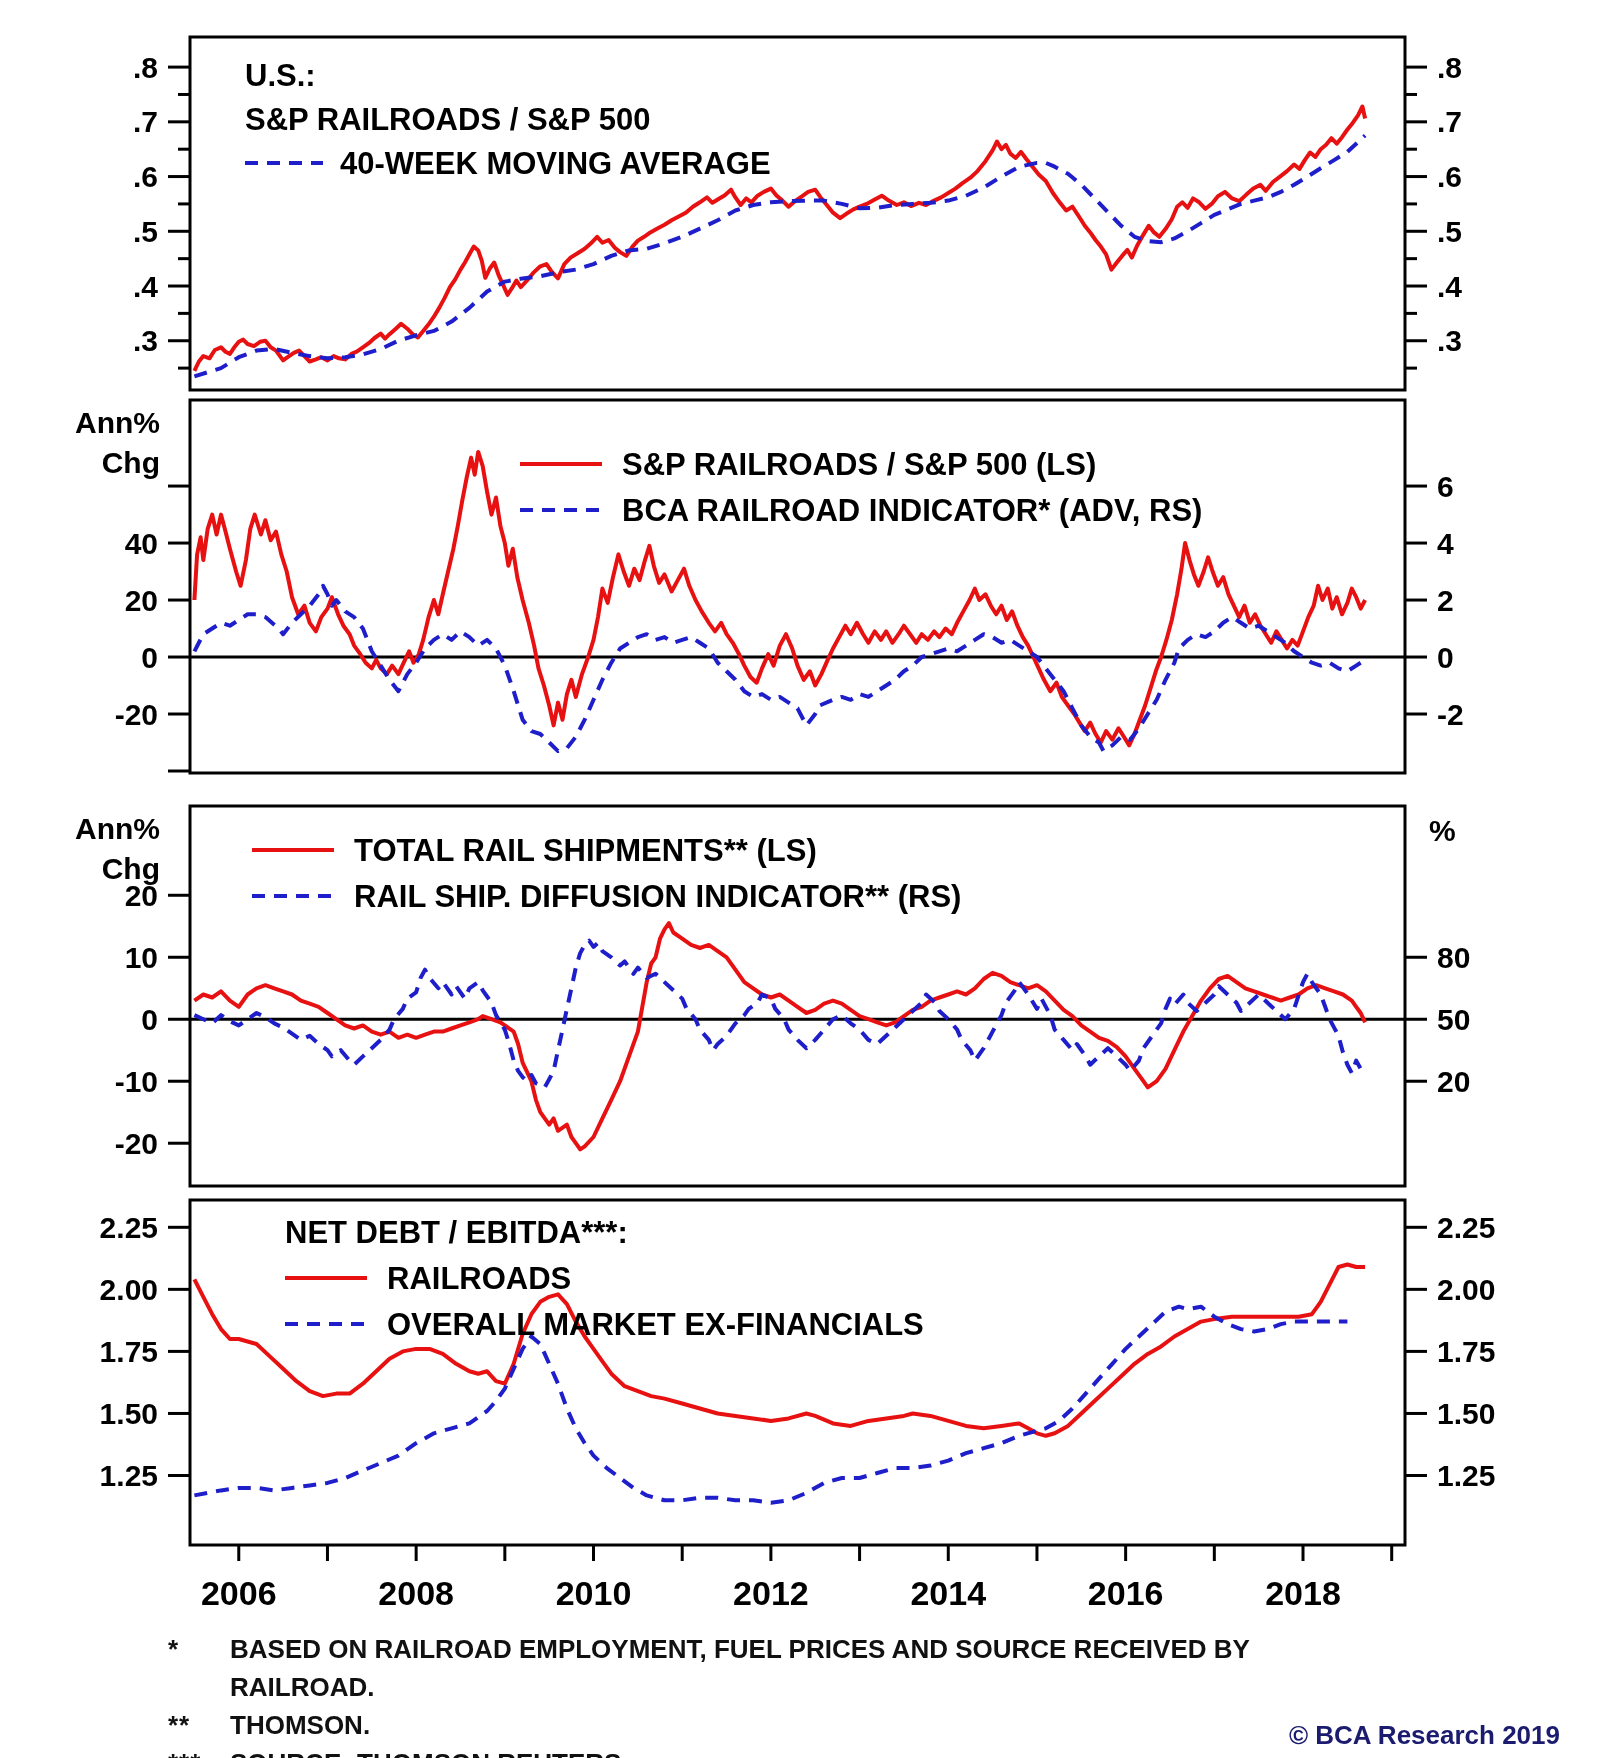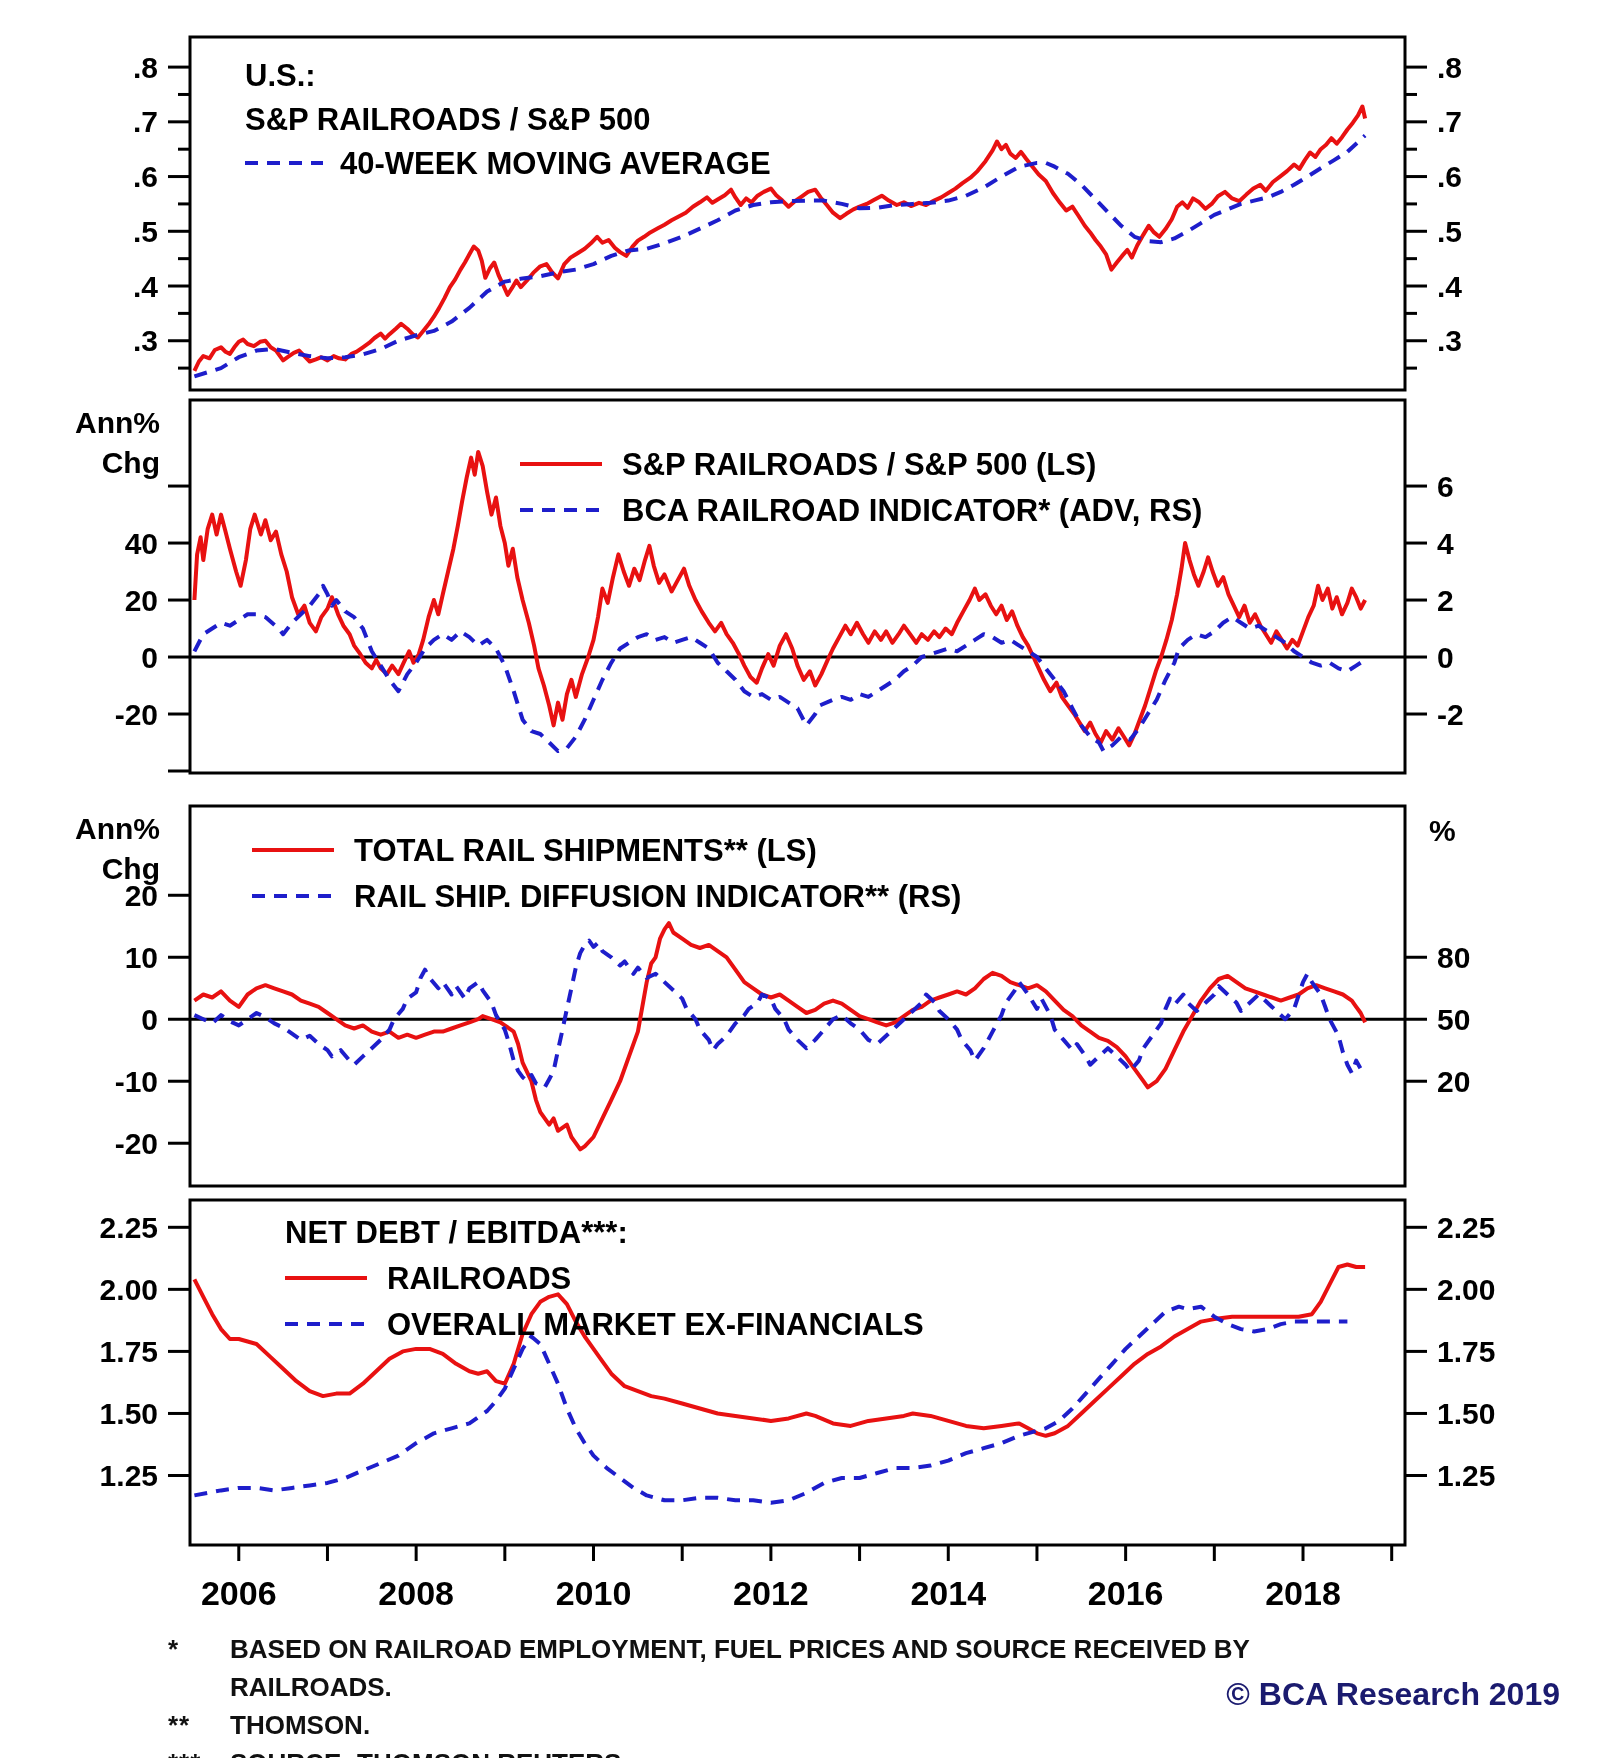--- a/index.html
+++ b/index.html
@@ -4,22 +4,22 @@
 <style>
   html,body{margin:0;padding:0;background:#ffffff;}
   .stage{position:relative;width:1600px;height:1758px;background:#ffffff;
          font-family:"Liberation Sans",sans-serif;overflow:hidden;}
   #chart-svg{position:absolute;left:0;top:0;}
   .footnotes{position:absolute;left:168px;top:1630px;width:1260px;color:#111111;
              font-weight:bold;font-size:26px;line-height:38px;}
   .fn-line{display:flex;}
   .fn-marker{width:62px;flex:0 0 62px;letter-spacing:1px;}
   .fn-text{flex:1;}
-  .copyright{position:absolute;right:40px;top:1676px;color:#1b1b6f;
-             font-weight:bold;font-size:32px;}
+  .copyright{position:absolute;right:40px;top:1720px;color:#1b1b6f;
+             font-weight:bold;font-size:26px;}
 </style>
 </head>
 <body>
 
 <div class="stage">
   <svg id="chart-svg" width="1600" height="1620">
       <g>
         <polyline points="194.4,370.8 198.9,361.5 203.3,356.1 209.5,358.3 214.8,350.0 221.0,347.3 225.5,351.7 229.9,353.9 234.3,347.3 238.8,341.8 243.2,339.6 247.6,344.0 253.9,346.2 260.1,341.8 265.4,340.7 270.7,347.3 276.0,350.6 283.1,360.4 287.6,357.2 293.8,352.8 299.1,350.6 304.4,356.1 309.7,361.5 315.9,359.4 321.3,357.2 327.5,360.4 333.7,356.1 339.0,358.3 345.2,359.4 351.4,353.9 356.7,351.7 362.9,347.3 369.1,342.9 374.5,338.0 380.7,333.6 385.1,338.6 389.5,334.2 395.8,328.7 401.1,323.8 407.3,328.7 412.6,334.2 417.9,337.5 423.2,330.9 428.6,324.3 433.9,316.7 439.2,307.9 444.5,298.1 449.9,287.1 455.2,279.4 460.5,269.6 464.9,262.5 469.4,254.3 473.8,246.6 478.2,250.4 481.8,260.8 485.3,277.8 489.8,268.5 494.2,262.5 498.6,275.1 503.1,284.9 507.5,294.8 511.9,288.2 516.4,280.5 520.8,287.1 527.0,280.5 533.2,272.9 540.3,266.3 546.5,264.1 551.8,271.8 558.0,278.4 564.3,264.1 570.5,257.6 577.6,253.2 584.7,248.8 590.9,243.3 597.1,236.8 602.4,242.8 608.6,240.0 614.8,247.7 620.1,252.1 626.3,255.9 632.5,246.6 637.9,240.6 644.1,236.8 650.3,232.4 657.4,228.6 664.5,224.7 671.6,220.3 678.7,216.5 685.8,212.7 692.9,206.7 699.9,202.3 707.0,197.4 712.4,202.8 717.7,199.5 724.8,195.2 731.0,189.7 735.4,197.4 740.7,205.0 746.1,198.4 751.4,202.3 757.6,195.7 763.8,191.9 770.9,188.6 776.2,195.2 782.4,200.6 788.6,206.7 795.7,200.6 801.9,196.3 808.1,191.9 815.2,189.7 820.6,197.4 826.8,205.0 833.0,212.7 840.1,218.2 846.3,213.8 853.4,209.4 859.6,206.7 866.7,203.9 873.8,200.1 881.8,195.7 888.8,200.6 896.8,205.0 903.9,202.3 911.0,206.1 919.0,202.8 926.1,205.0 934.1,200.6 941.2,197.4 948.3,193.0 955.4,188.6 962.5,183.1 970.4,177.7 977.5,171.1 985.5,161.2 992.6,150.3 997.0,141.5 1001.5,149.2 1005.9,144.8 1010.3,153.6 1015.7,158.0 1021.0,151.9 1026.3,159.0 1032.5,166.7 1038.7,174.4 1045.8,180.9 1052.9,193.0 1060.0,202.8 1066.2,210.5 1072.4,206.7 1078.6,216.0 1084.8,225.8 1090.2,232.4 1095.5,240.0 1100.8,246.6 1106.1,254.3 1111.4,269.6 1116.8,262.5 1122.1,255.9 1127.4,249.9 1131.8,257.6 1137.2,245.5 1143.4,234.6 1148.7,225.8 1154.0,232.4 1159.3,236.8 1165.5,229.1 1171.8,219.2 1177.1,206.7 1182.4,202.3 1187.7,207.8 1193.0,198.4 1199.2,202.3 1205.5,208.8 1211.7,203.9 1217.9,196.3 1225.0,191.9 1232.1,198.4 1239.2,201.2 1246.3,194.6 1253.3,188.6 1260.4,184.8 1265.8,190.8 1272.9,182.0 1280.0,176.6 1287.0,171.1 1294.1,164.5 1299.5,168.9 1304.8,160.1 1310.1,152.5 1315.4,156.9 1320.7,149.2 1326.1,144.8 1331.4,138.2 1336.7,143.7 1342.0,137.2 1347.4,129.5 1352.7,122.9 1358.0,115.3 1362.4,106.5 1365.1,118.5" fill="none" stroke="#e81111" stroke-width="4" stroke-linejoin="round" stroke-linecap="butt" stroke-dasharray="none"></polyline>
         <polyline points="194.4,376.3 221.0,368.1 238.8,357.2 256.5,350.6 274.3,349.0 292.0,352.8 309.7,356.1 327.5,358.3 345.2,357.2 362.9,354.4 380.7,349.0 398.4,340.7 416.1,335.3 433.9,330.9 451.6,321.6 469.4,307.9 487.1,291.5 504.8,281.6 522.6,278.4 540.3,276.2 558.0,272.3 575.8,269.6 593.5,264.1 611.3,255.9 629.0,250.4 646.7,248.8 664.5,243.3 682.2,236.8 699.9,228.6 717.7,220.3 735.4,210.5 753.2,205.0 770.9,202.3 788.6,201.2 806.4,200.6 824.1,200.6 841.8,203.9 859.6,208.3 877.3,207.8 895.1,205.0 912.8,203.9 930.5,202.8 948.3,200.6 966.0,195.7 983.7,187.5 1001.5,176.6 1019.2,166.7 1037.0,162.9 1045.8,162.9 1054.7,166.7 1068.0,173.8 1081.3,184.8 1094.6,198.4 1107.9,212.1 1121.2,225.8 1134.5,236.8 1147.8,241.1 1161.1,242.2 1174.4,238.4 1187.7,231.3 1201.0,223.1 1214.3,214.9 1227.6,209.4 1240.9,203.9 1254.2,200.6 1267.5,197.4 1280.8,191.9 1294.1,184.8 1307.4,176.6 1320.7,168.3 1334.1,160.1 1347.4,151.9 1356.2,143.7 1365.1,135.5" fill="none" stroke="#1e1ecb" stroke-width="4" stroke-linejoin="round" stroke-linecap="butt" stroke-dasharray="13 9"></polyline>
         <rect x="190" y="37" width="1215" height="353" fill="none" stroke="#000000" stroke-width="3"></rect>
@@ -204,21 +204,21 @@
       </g>
     </svg>
 
   <div class="footnotes">
     <div class="fn-line">
       <span class="fn-marker">*</span>
       <span class="fn-text">BASED ON RAILROAD EMPLOYMENT, FUEL PRICES AND SOURCE RECEIVED BY</span>
     </div>
     <div class="fn-line">
       <span class="fn-marker"></span>
-      <span class="fn-text">RAILROADS.</span>
+      <span class="fn-text">RAILROAD.</span>
     </div>
     <div class="fn-line">
       <span class="fn-marker">**</span>
       <span class="fn-text">THOMSON.</span>
     </div>
     <div class="fn-line">
       <span class="fn-marker">***</span>
       <span class="fn-text">SOURCE: THOMSON REUTERS.</span>
     </div>
   </div>

